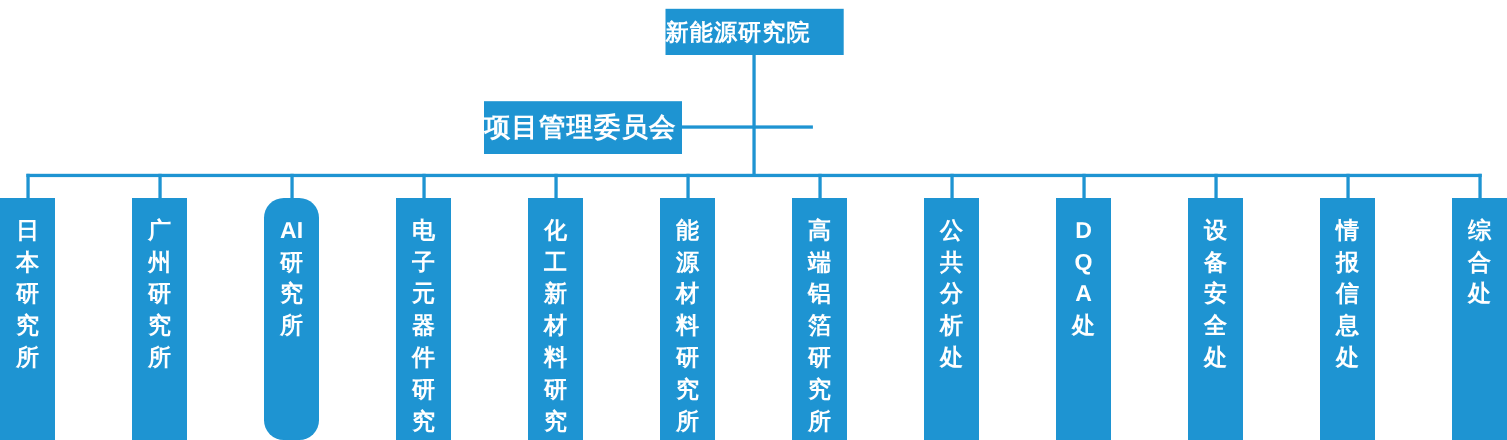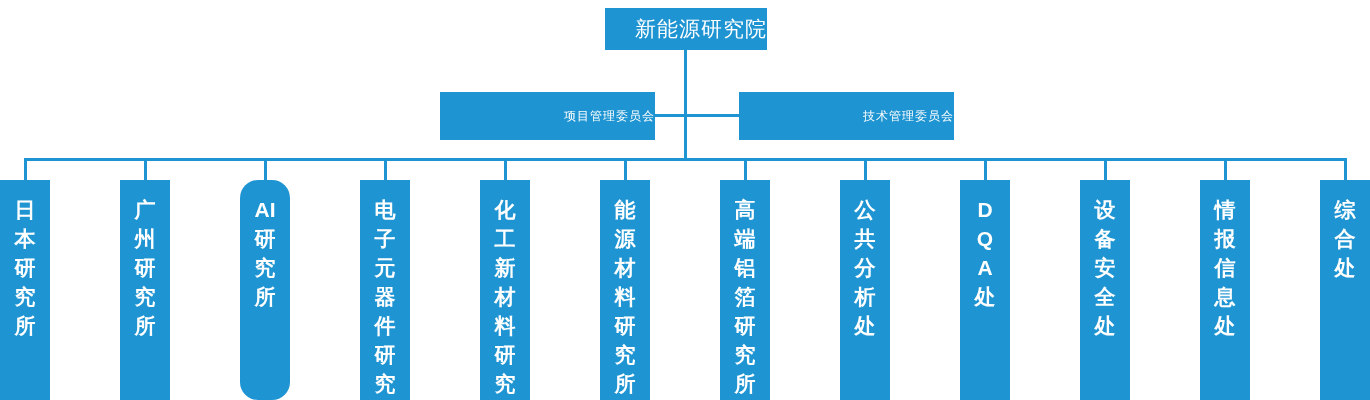--- a/index.html
+++ b/index.html
@@ -12,36 +12,36 @@
     position: relative;
     width: 1370px;
     height: 400px;
     background: #ffffff;
     overflow: hidden;
   }
   .node {
     position: absolute;
     background: var(--node-fill, #1E94D2);
     color: #ffffff;
-    font-weight: normal;
+    font-weight: bold;
     display: flex;
     align-items: center;
-    justify-content: flex-end;
+    justify-content: flex-start;
     box-sizing: border-box;
   }
   .root-node {
     left: 605px; top: 8px;
     width: 162px; height: 42px;
     font-size: 21px;
     letter-spacing: 1px;
   }
   .committee-node {
     top: 92px;
-    width: 215px; height: 48px;
-    font-size: 12px;
+    width: 180px; height: 48px;
+    font-size: 24px;
     letter-spacing: 1px;
   }
   .committee-left  { left: 440px; }
   .committee-right { left: 739px; }
   .connector {
     position: absolute;
     background: var(--line-color, #1E94D2);
   }
   .conn-root-drop     { left: 684px; top: 50px;  width: 3px;    height: 110px; }
   .conn-committee-h   { left: 620px; top: 114px; width: 119px;  height: 3px;   }
@@ -79,23 +79,20 @@
   <div class="node root-node">
     <span>新能源研究院</span>
   </div>
 
   <div class="connector conn-root-drop"></div>
   <div class="connector conn-committee-h"></div>
   <div class="connector conn-main-h"></div>
 
   <div class="node committee-node committee-left">
     <span>项目管理委员会</span>
-  </div>
-  <div class="node committee-node committee-right">
-    <span>技术管理委员会</span>
   </div>
 
   <div>
       <div class="drop" style="left: 24px;"></div>
       <div class="dept" style="left: 0px;">
         <div class="dept-line">日</div>
         <div class="dept-line">本</div>
         <div class="dept-line">研</div>
         <div class="dept-line">究</div>
         <div class="dept-line">所</div>

